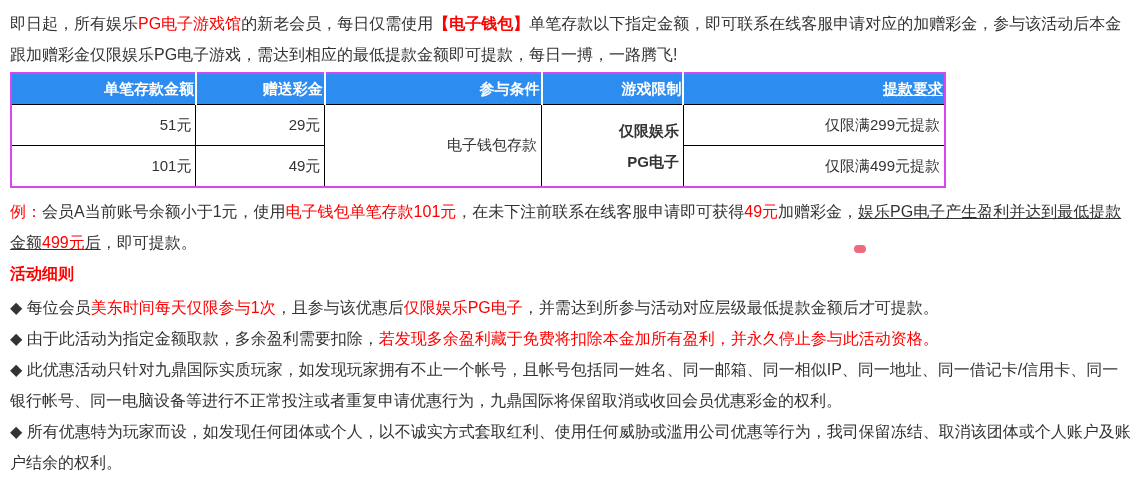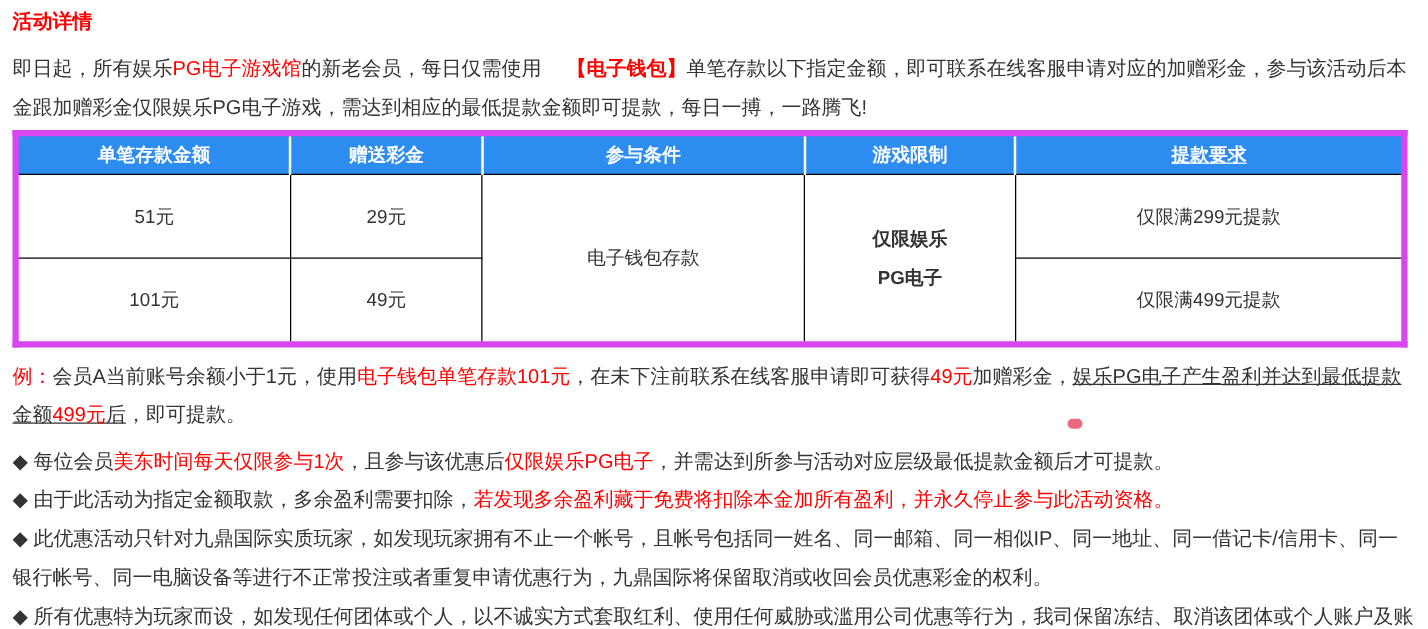--- a/index.html
+++ b/index.html
@@ -8,51 +8,50 @@
     font-family:"Liberation Sans","DejaVu Sans",sans-serif;
     color:#333;font-size:16px;
   }
   .page{padding:8px 10px 0 10px;}
   .sec-title{color:#ff0000;font-size:16px;line-height:20px;margin:0 0 12px 0;}
   .rules-title{color:#ff0000;font-size:16px;line-height:20px;margin:4px 0 8px 0;}
   p.para{margin:0;line-height:31px;font-size:16px;}
   p.intro{margin:0 0 2px 0;}
   p.example{margin:8px 0 6px 0;}
   .red{color:#ff0000;margin-top:45px;}
-  .red-bold{color:#ff0000;font-weight:bold;padding-left:20px;}
+  .red-bold{color:#ff0000;font-weight:bold;}
   .red-underline{color:#ff0000;text-decoration:underline;}
   
   .marked{position:relative;text-decoration:underline;text-decoration-color:#333;}
   .marked::after{
     content:"";position:absolute;left:-4px;right:-8px;bottom:-2px;height:8px;
     background:#e9485e;border-radius:6px;opacity:0.82;
     transform:rotate(-0.18deg);pointer-events:none;
   }
   table.promo{
-    border-collapse:collapse;width:1116px;table-layout:fixed;
-    text-align:center;font-size:15px;color:#333;margin:2px 0 0 0;
-    border:5px solid #d946ef;
+    border-collapse:collapse;width:936px;table-layout:fixed;
+    text-align:right;font-size:15px;color:#333;margin:2px 0 0 0;
+    border:2px solid #d946ef;
   }
   table.promo th{
     background:#2d8cf0;color:#ffffff;font-weight:bold;height:28px;
     border-left:2px solid #ffffff;border-right:2px solid #ffffff;
     border-top:1px solid #000;border-bottom:1px solid #000;
     font-size:15px;
   }
   table.promo th:first-child{border-left:1px solid #000;}
   table.promo th:last-child{border-right:1px solid #000;text-decoration:underline;}
-  table.promo td{border:1px solid #000;height:32px;padding:17px;}
+  table.promo td{border:1px solid #000;height:32px;padding:4px;}
   .game-limit-line{line-height:31px;font-weight:bold;}
 </style>
 </head>
 <body>
 
 <div class="page">
 
-  <h3 class="sec-title">活动详情</h3>
 
   <p class="para intro"><span>即日起，所有娱乐</span><span class="red">PG电子游戏馆</span><span>的新老会员，每日仅需使用</span><span class="red-bold">【电子钱包】</span><span>单笔存款以下指定金额，即可联系在线客服申请对应的加赠彩金，参与该活动后本金跟加赠彩金仅限娱乐PG电子游戏，需达到相应的最低提款金额即可提款，每日一搏，一路腾飞!</span></p>
 
   <table class="promo">
     <colgroup>
       <col style="width:19.8%">
         <col style="width:13.8%">
         <col style="width:23.2%">
         <col style="width:15.2%">
         <col style="width:28%">
@@ -80,19 +79,20 @@
       <tr>
         <td>101元</td>
         <td>49元</td>
         <td>仅限满499元提款</td>
       </tr>
     </tbody>
   </table>
 
   <p class="para example"><span><span class="red">例：</span><span>会员A当前账号余额小于1元，使用</span><span class="red">电子钱包单笔存款101元</span><span>，在未下注前联系在线客服申请即可获得</span><span class="red">49元</span><span>加赠彩金，</span></span><span class="marked"><span>娱乐PG电子产生盈利并达到最低提款金额</span><span class="red">499元</span><span>后</span></span><span><span>，即可提款。</span></span></p>
 
+  <h3 class="rules-title">活动细则</h3>
 
   <p class="para"><span>◆ 每位会员</span><span class="red">美东时间每天仅限参与1次</span><span>，且参与该优惠后</span><span class="red">仅限娱乐PG电子</span><span>，并需达到所参与活动对应层级最低提款金额后才可提款。</span></p>
   <p class="para"><span>◆ 由于此活动为指定金额取款，多余盈利需要扣除，</span><span class="red">若发现多余盈利藏于免费将扣除本金加所有盈利，并永久停止参与此活动资格。</span></p>
   <p class="para"><span>◆ 此优惠活动只针对九鼎国际实质玩家，如发现玩家拥有不止一个帐号，且帐号包括同一姓名、同一邮箱、同一相似IP、同一地址、同一借记卡/信用卡、同一银行帐号、同一电脑设备等进行不正常投注或者重复申请优惠行为，九鼎国际将保留取消或收回会员优惠彩金的权利。</span></p>
   <p class="para"><span>◆ 所有优惠特为玩家而设，如发现任何团体或个人，以不诚实方式套取红利、使用任何威胁或滥用公司优惠等行为，我司保留冻结、取消该团体或个人账户及账户结余的权利。</span></p>
 
 </div>
 
 </body></html>

